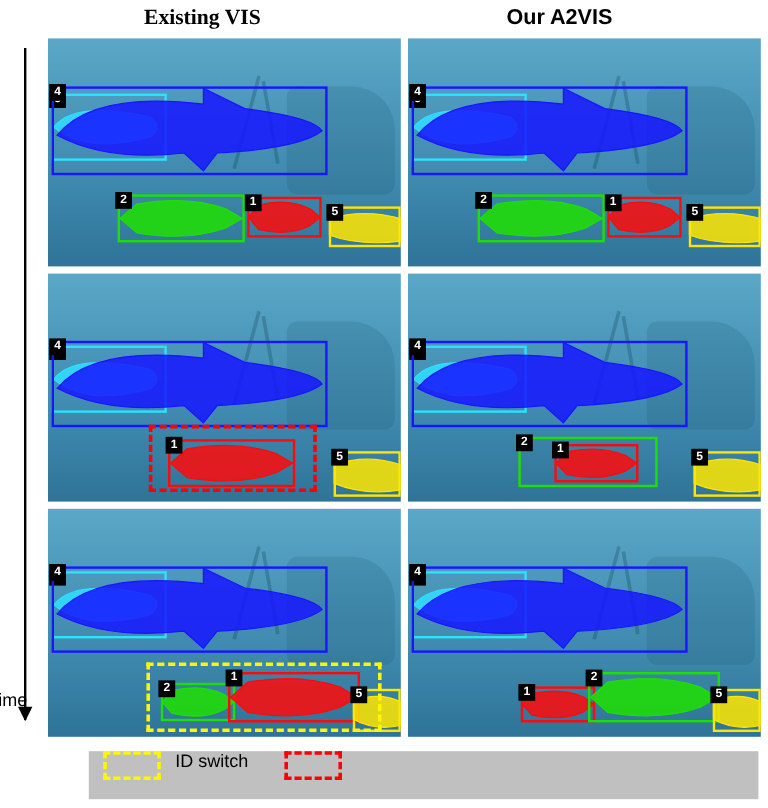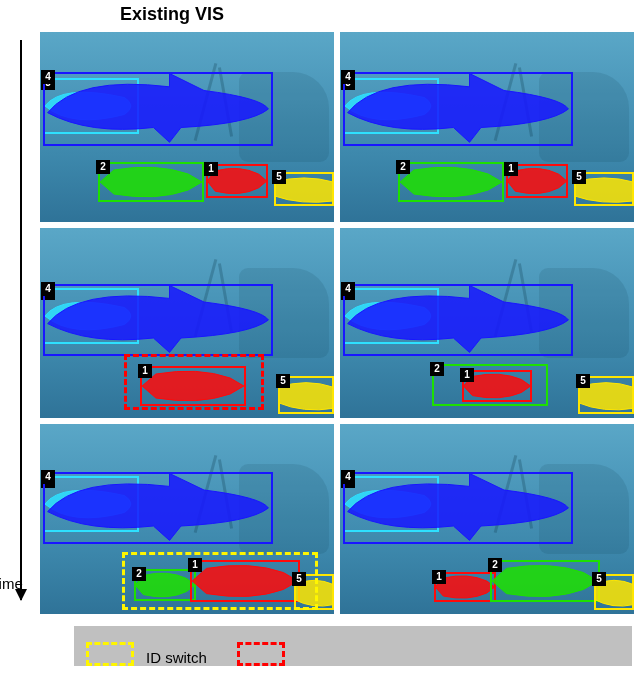--- a/index.html
+++ b/index.html
@@ -16,21 +16,21 @@
     width: 640px;
     height: 673px;
   }
   .col-header {
     position: absolute;
     top: 4px;
     font-weight: bold;
     font-size: 18px;
     color: #000;
   }
-  .header-left { left: 120px; }
+  .header-left { left: 120px; font-family: Liberation Serif, serif; }
   .header-right { left: 422px; }
   .time-axis {
     position: absolute;
     left: 8px;
     top: 40px;
     width: 24px;
     height: 560px;
   }
   .time-arrow {
     position: absolute;
@@ -125,39 +125,40 @@
   
   
   .legend {
     position: absolute;
     left: 74px;
     top: 626px;
     width: 558px;
     height: 40px;
     background: #c0c0c0;
     display: flex;
-    align-items: flex-end;
+    align-items: flex-start;
     gap: 12px;
     padding: 0 12px;
     box-sizing: border-box;
     font-size: 15px;
   }
   .legend .swatch {
     width: 48px; height: 24px;
     border: 3px dashed;
     box-sizing: border-box;
     flex-shrink: 0;
   }
 </style>
 </head>
 <body>
 
 <div class="container">
 
   <div class="col-header header-left">Existing VIS</div>
+  <div class="col-header header-right">Our A2VIS</div>
 
   <div class="time-axis">
     <div class="time-arrow"></div>
   </div>
   <div class="time-label">Time</div>
 
   <div class="grid" id="grid">
 
   <div class="row">
         <div class="panel">

